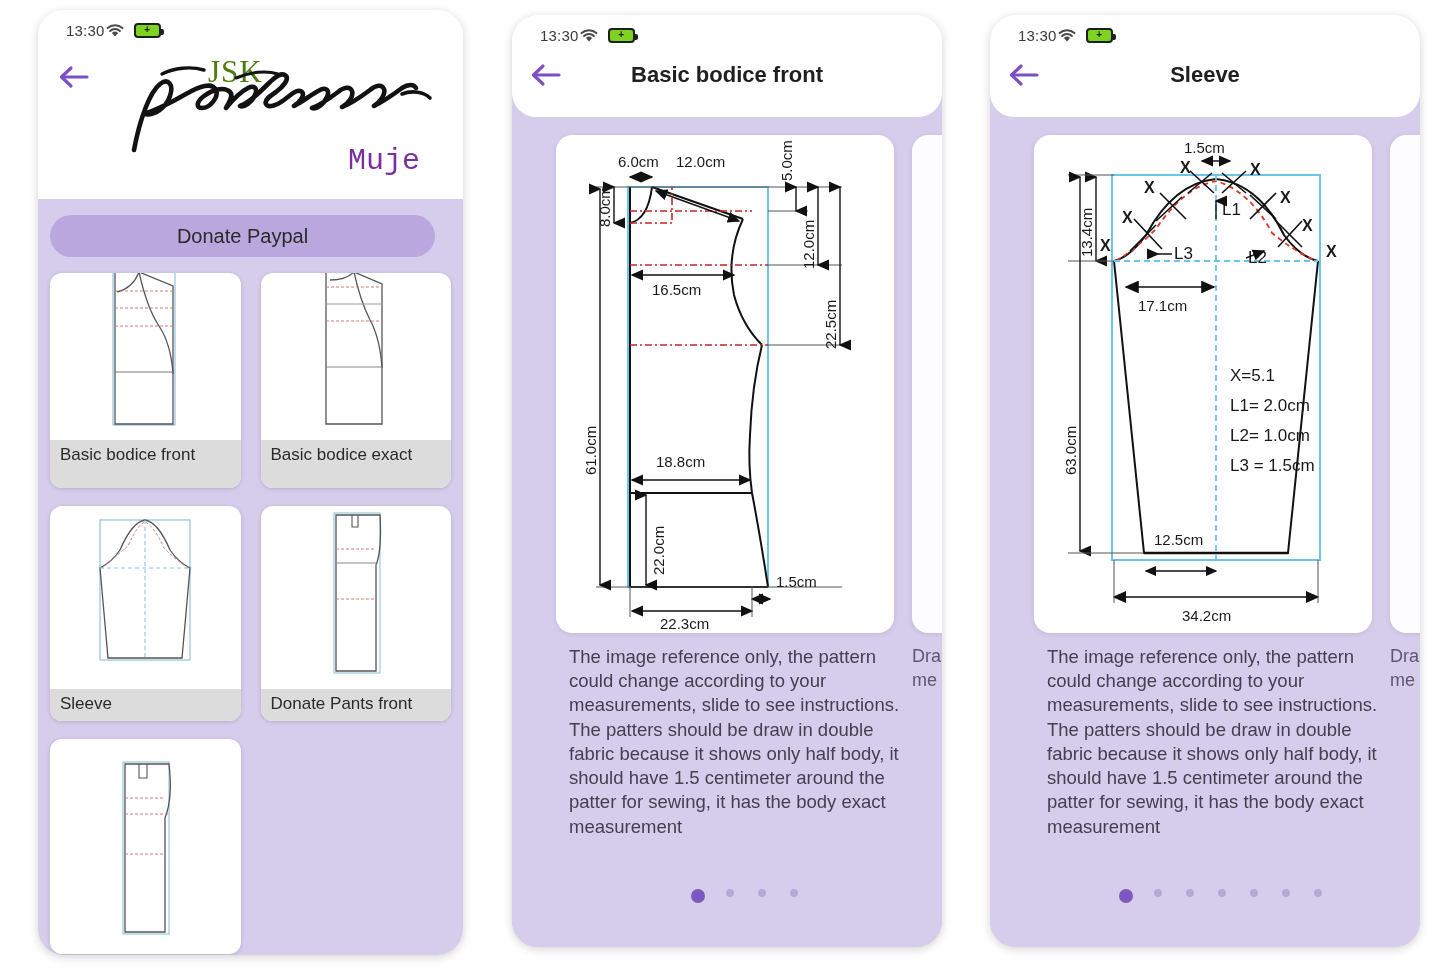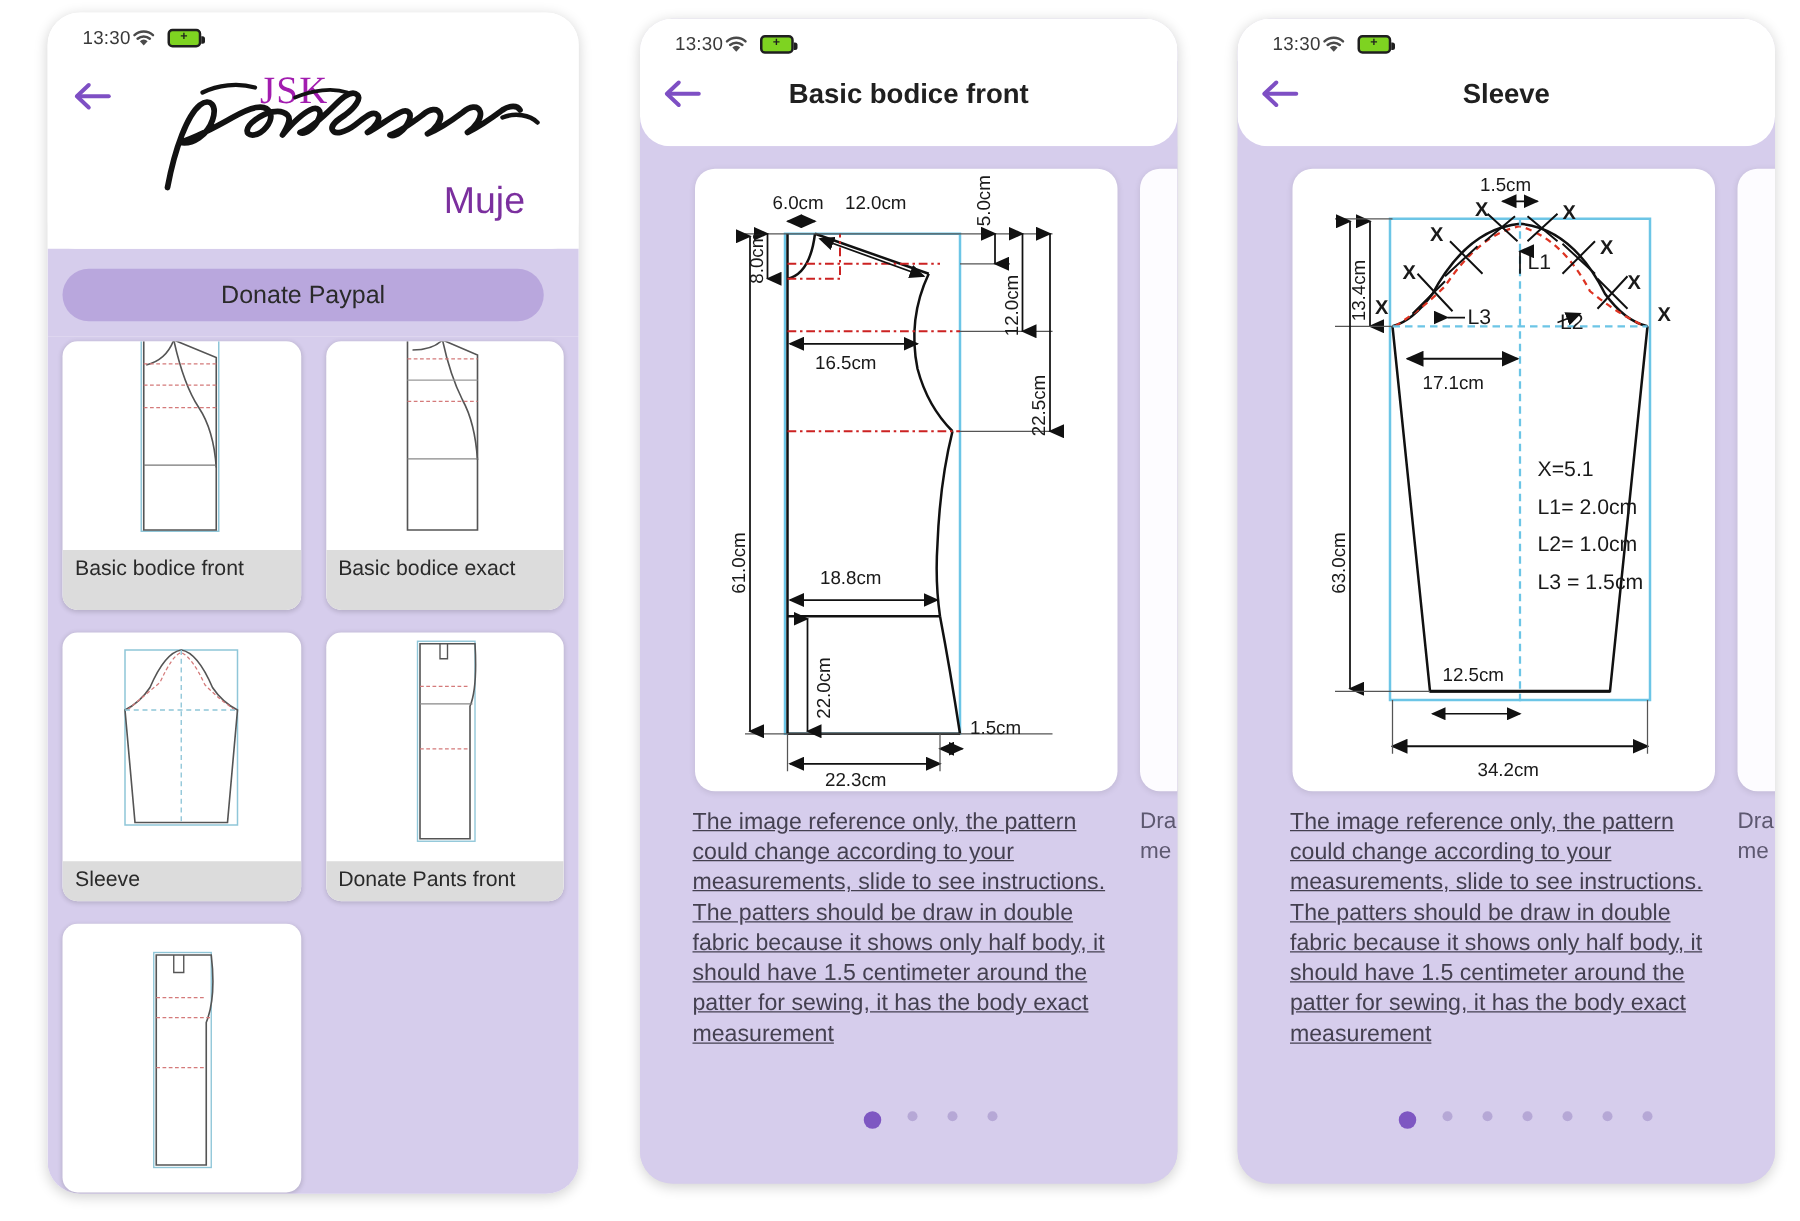--- a/index.html
+++ b/index.html
@@ -60,28 +60,28 @@
   
   .logo-card {
     background: #ffffff; border-radius: 0 0 22px 22px;
     height: 155px; position: relative;
   }
   .logo-back { position: absolute; left: 20px; top: 20px; }
   .logo-wrap { position: absolute; left: 70px; top: 2px; width: 330px; height: 140px; }
   .logo-jsk {
     position: absolute; left: 100px; top: 8px;
     font-family: "Liberation Serif", serif; font-size: 31px;
-    color: #a21caf; letter-spacing: 1px;
+    color: #4d7c0f; letter-spacing: 1px;
   }
   .logo-script {
     position: absolute; left: 8px; top: 12px; width: 320px; height: 100px;
   }
   .logo-muje {
     position: absolute; right: 18px; bottom: 8px;
-    font-family: Liberation Sans, sans-serif; font-size: 30px;
+    font-family: Liberation Mono, monospace; font-size: 30px;
     color: #7b2f9e;
   }
 
   
   .donate-zone { background: #d6cdec; padding: 16px 28px 12px 12px; }
   .donate-btn {
     background: #b9a7dd; border-radius: 22px; height: 42px;
     display: flex; align-items: center; justify-content: center;
     font-size: 20px; color: #2a2a2a; cursor: pointer; border: none;
     width: 100%; font-family: "Liberation Sans", sans-serif;
@@ -121,22 +121,22 @@
   .img-card-next {
     position: absolute; left: 400px; top: 18px; width: 338px; height: 498px;
     background: #fdfcff; border-radius: 16px;
     box-shadow: 0 1px 5px rgba(0,0,0,0.10);
   }
   .next-text {
     position: absolute; left: 400px; top: 528px; width: 180px;
     font-size: 18px; color: #5d5870; line-height: 1.32;
   }
   .desc {
-    position: absolute; left: 42px; top: 528px; width: 348px;
-    font-size: 18.5px; color: #444050; line-height: 1.31; text-decoration: underline;
+    position: absolute; left: 57px; top: 528px; width: 348px;
+    font-size: 18.5px; color: #444050; line-height: 1.31;
   }
   .dots {
     position: absolute; bottom: 42px; left: 0; right: 0;
     display: flex; justify-content: center; gap: 0;
   }
   .dots.shift { justify-content: flex-start; padding-left: 170px; }
   .dot { width: 8px; height: 8px; border-radius: 50%; background: #b6a8d6; margin: 0 12px; }
   .dot.active { width: 14px; height: 14px; background: #7e57c2; margin: 0 9px; }
 </style>
 </head>

